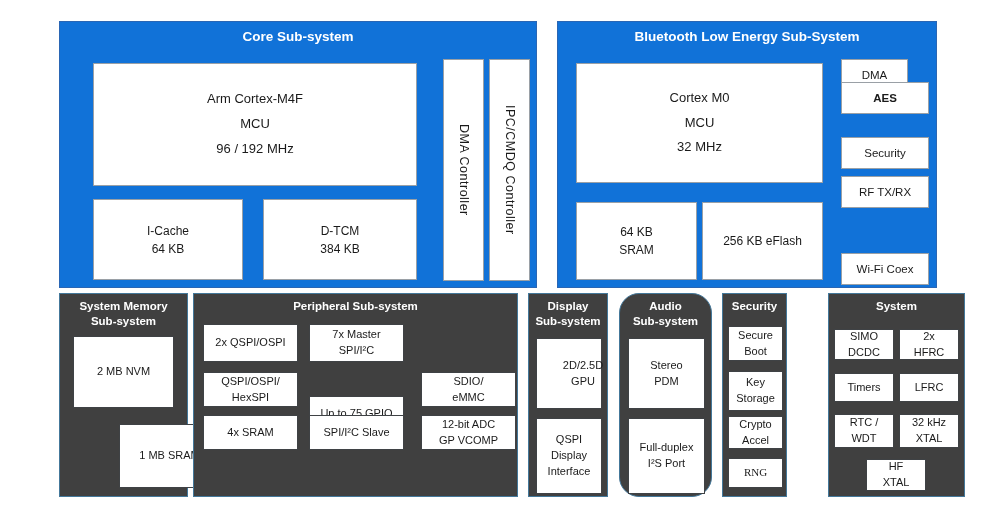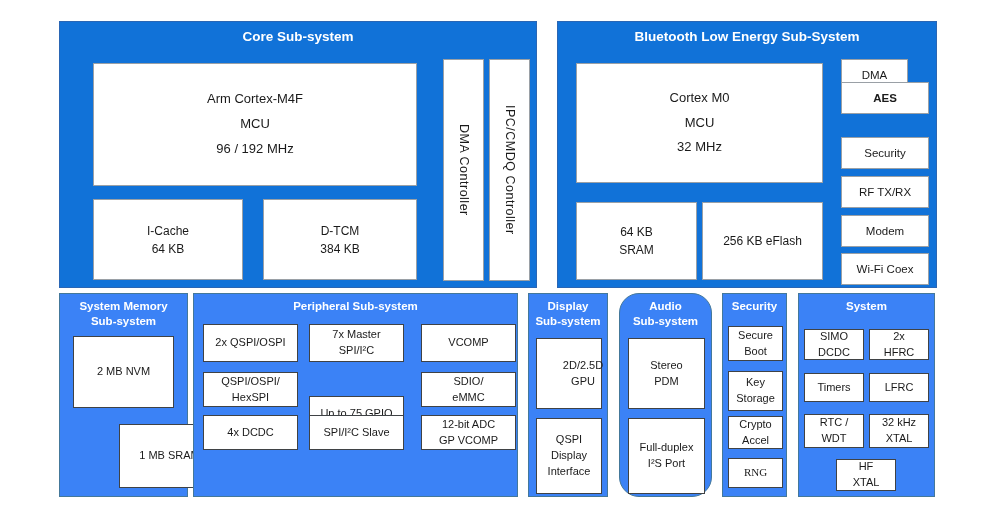--- a/index.html
+++ b/index.html
@@ -10,21 +10,21 @@
   }
   .canvas {
     position: relative;
     width: 1007px;
     height: 511px;
     background: #ffffff;
     overflow: hidden;
   }
   .panel { position: absolute; }
   .panel.dark  { background: #1172d8; border: 1px solid #2a66b4; }
-  .panel.light { background: #3b82f6; border: 1px solid #44789a; }
+  .panel.light { background: #404040; border: 1px solid #44789a; }
   .ptitle {
     position: absolute; left: 0; right: 0;
     color: #ffffff; font-weight: bold; text-align: center;
     white-space: pre-line; line-height: 1.3;
   }
   .ptitle.lg { font-size: 13.5px; top: 6px; }
   .ptitle.sm { font-size: 11.5px; top: 5px; }
   .wbox {
     position: absolute; background: #ffffff;
     display: flex; align-items: center; justify-content: center;
@@ -66,43 +66,41 @@
 MCU
 32 MHz</div>
     <div class="wbox topstyle med" style="left:18px; top:180px; width:121px; height:78px;">64 KB
 SRAM</div>
     <div class="wbox topstyle med" style="left:144px; top:180px; width:121px; height:78px;">256 KB eFlash</div>
 
     <div class="wbox topstyle side" style="left:283px; top:37px;  width:67px; height:32px;">DMA</div>
     <div class="wbox topstyle side bold" style="left:283px; top:60px;  width:88px; height:32px;">AES</div>
     <div class="wbox topstyle side" style="left:283px; top:115px; width:88px; height:32px;">Security</div>
     <div class="wbox topstyle side" style="left:283px; top:154px; width:88px; height:32px;">RF TX/RX</div>
-    <div class="wbox topstyle side" style="left:283px; top:193px; width:88px; height:32px;">Modem</div>
     <div class="wbox topstyle side" style="left:283px; top:231px; width:88px; height:32px;">Wi-Fi Coex</div>
   </section>
 
   <section class="panel light" style="left:59px; top:293px; width:129px; height:204px;">
     <div class="ptitle sm">System Memory
 Sub-system</div>
     <div class="wbox botstyle" style="left:13px; top:42px; width:101px; height:72px;">2 MB NVM</div>
     <div class="wbox botstyle" style="left:13px; top:130px; width:101px; height:64px;margin-left:46px;">1 MB SRAM</div>
   </section>
 
   <section class="panel light" style="left:193px; top:293px; width:325px; height:204px;">
     <div class="ptitle sm">Peripheral Sub-system</div>
     <div class="wbox botstyle" style="left:9px;   top:30px;  width:95px; height:38px;">2x QSPI/OSPI</div>
     <div class="wbox botstyle" style="left:115px; top:30px;  width:95px; height:38px;">7x Master
 SPI/I²C</div>
-    <div class="wbox botstyle" style="left:227px; top:30px;  width:95px; height:38px;">VCOMP</div>
     <div class="wbox botstyle" style="left:9px;   top:78px;  width:95px; height:35px;">QSPI/OSPI/
 HexSPI</div>
     <div class="wbox botstyle" style="left:115px; top:78px;  width:95px; height:35px;margin-top:24px;">Up to 75 GPIO</div>
     <div class="wbox botstyle" style="left:227px; top:78px;  width:95px; height:35px;">SDIO/
 eMMC</div>
-    <div class="wbox botstyle" style="left:9px;   top:121px; width:95px; height:35px;">4x DCDC</div>
+    <div class="wbox botstyle" style="left:9px;   top:121px; width:95px; height:35px;">4x SRAM</div>
     <div class="wbox botstyle" style="left:115px; top:121px; width:95px; height:35px;">SPI/I²C Slave</div>
     <div class="wbox botstyle" style="left:227px; top:121px; width:95px; height:35px;">12-bit ADC
 GP VCOMP</div>
   </section>
 
   <section class="panel light" style="left:528px; top:293px; width:80px; height:204px;">
     <div class="ptitle sm">Display
 Sub-system</div>
     <div class="wbox botstyle" style="left:7px; top:44px;  width:66px; height:71px;padding-left:28px;">2D/2.5D
 GPU</div>
@@ -124,21 +122,21 @@
     <div class="ptitle sm">Security</div>
     <div class="wbox botstyle" style="left:5px; top:32px;  width:55px; height:35px;">Secure
 Boot</div>
     <div class="wbox botstyle" style="left:5px; top:77px;  width:55px; height:40px;">Key
 Storage</div>
     <div class="wbox botstyle" style="left:5px; top:122px; width:55px; height:33px;">Crypto
 Accel</div>
     <div class="wbox botstyle" style="left:5px; top:164px; width:55px; height:30px;font-family:Liberation Serif, serif;">RNG</div>
   </section>
 
-  <section class="panel light" style="left:798px; top:293px; width:137px; height:204px;padding-left:9px;">
+  <section class="panel light" style="left:828px; top:293px; width:137px; height:204px;padding-left:9px;">
     <div class="ptitle sm">System</div>
     <div class="wbox botstyle" style="left:5px;  top:35px;  width:60px; height:31px;">SIMO
 DCDC</div>
     <div class="wbox botstyle" style="left:70px; top:35px;  width:60px; height:31px;">2x
 HFRC</div>
     <div class="wbox botstyle" style="left:5px;  top:79px;  width:60px; height:29px;">Timers</div>
     <div class="wbox botstyle" style="left:70px; top:79px;  width:60px; height:29px;">LFRC</div>
     <div class="wbox botstyle" style="left:5px;  top:120px; width:60px; height:34px;">RTC /
 WDT</div>
     <div class="wbox botstyle" style="left:70px; top:120px; width:60px; height:34px;">32 kHz

